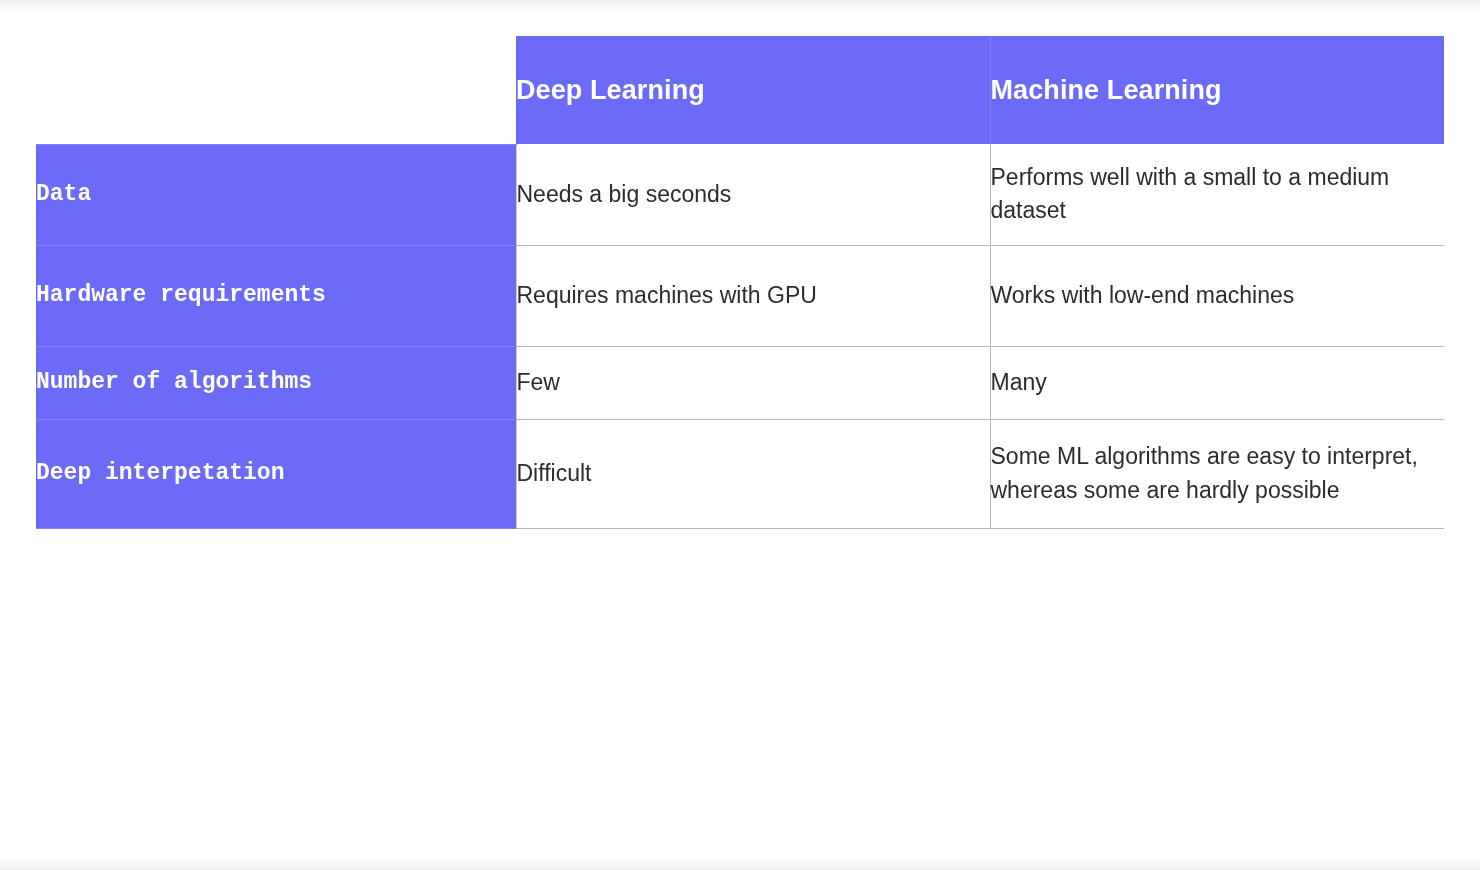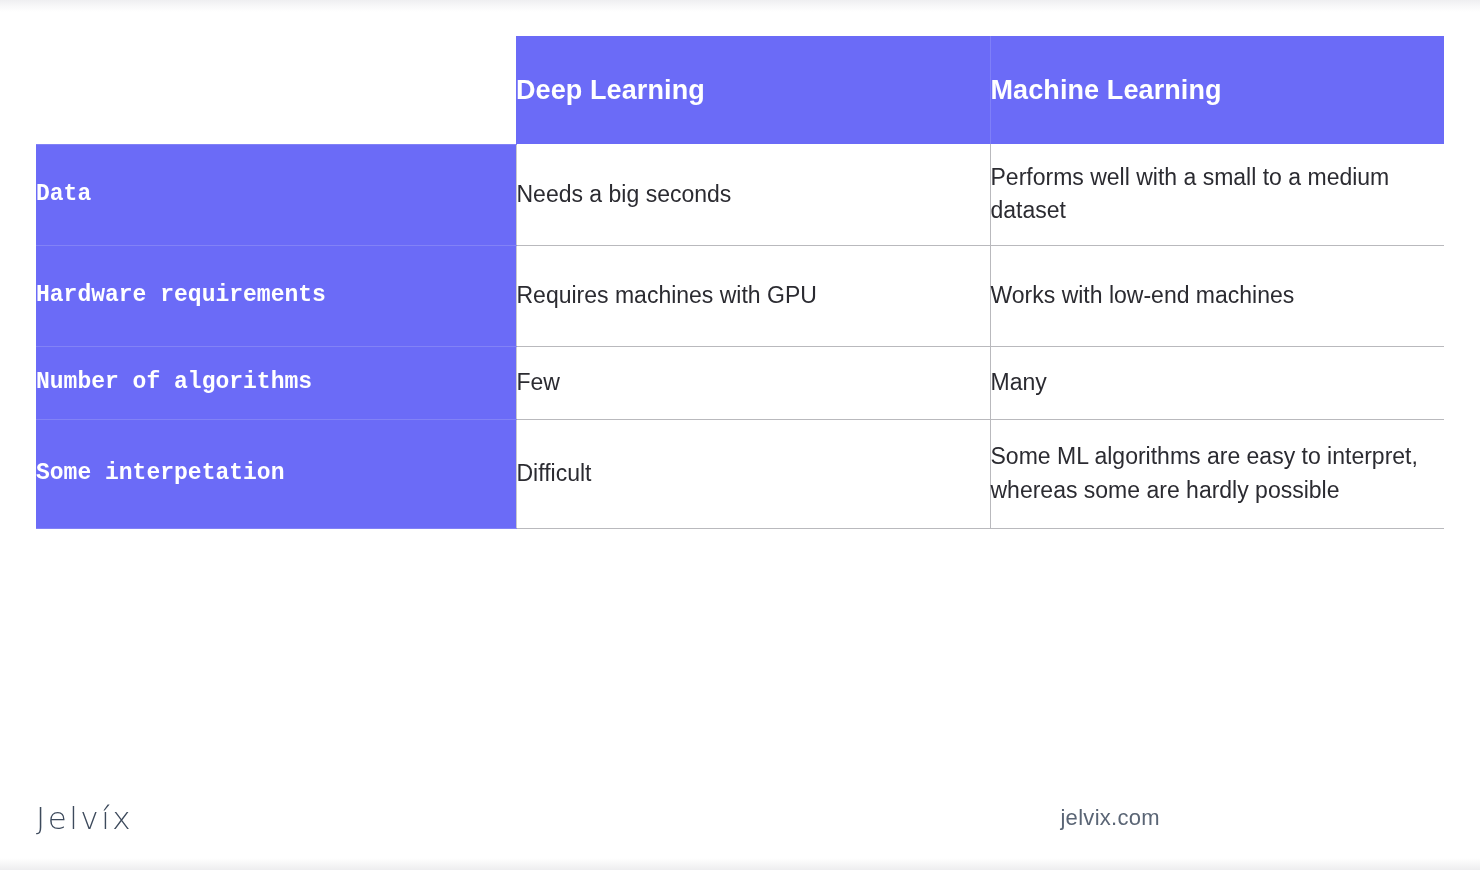--- a/index.html
+++ b/index.html
@@ -31,20 +31,21 @@
     bottom: 0;
     background: linear-gradient(to top, #ededef 0%, #f6f6f7 50%, #ffffff 100%);
   }
 
   .sheet {
     position: absolute;
     left: 0;
     top: 0;
     width: 1196px;
     height: 870px;
+    padding-left: 12px;
   }
 
   
   .cmp-table {
     position: absolute;
     left: 36px;
     top: 36px;
     width: 1408px;            
     border-collapse: collapse;
     table-layout: fixed;
@@ -173,25 +174,21 @@
         <td class="row-label">Hardware requirements</td>
         <td class="cell dl">Requires machines with GPU</td>
         <td class="cell ml">Works with low-end machines</td>
       </tr>
       <tr class="r5">
         <td class="row-label">Number of algorithms</td>
         <td class="cell dl">Few</td>
         <td class="cell ml">Many</td>
       </tr>
       <tr class="r6">
-        <td class="row-label">Some interpetation</td>
+        <td class="row-label">Deep interpetation</td>
         <td class="cell dl">Difficult</td>
         <td class="cell ml">Some ML algorithms are easy to interpret, whereas some are hardly possible</td>
       </tr>
     </tbody>
   </table>
 
-  <div class="footer">
-    <div class="brand-logo">Jelvíx</div>
-    <div class="brand-url">jelvix.com</div>
-  </div>
 
 </div>
 
 </body></html>

